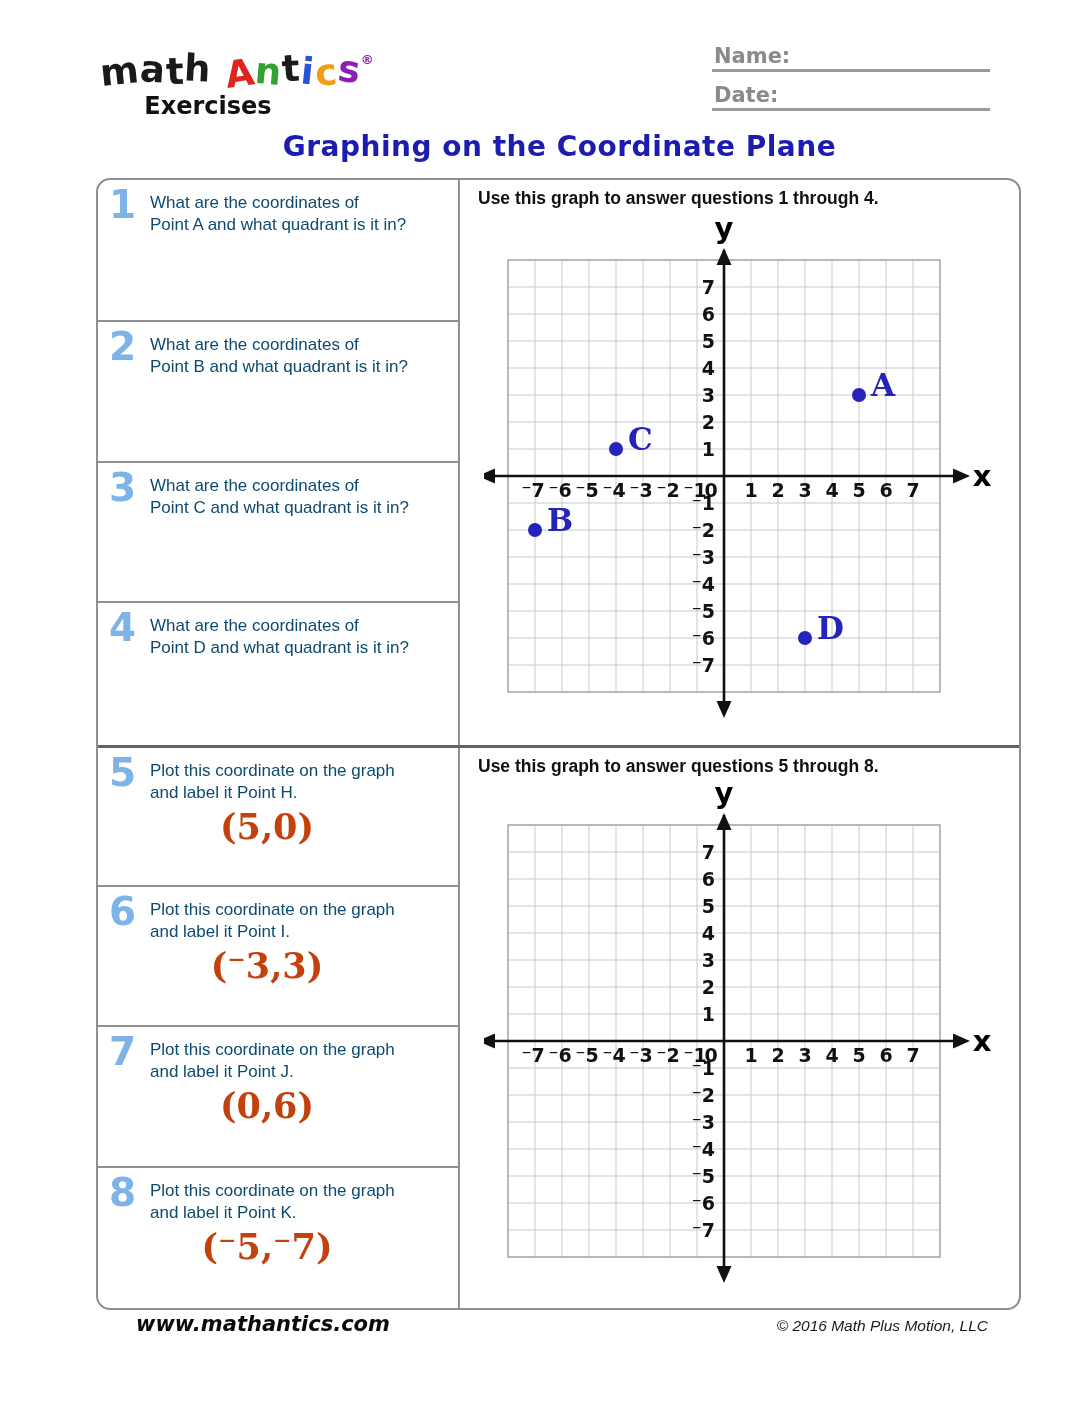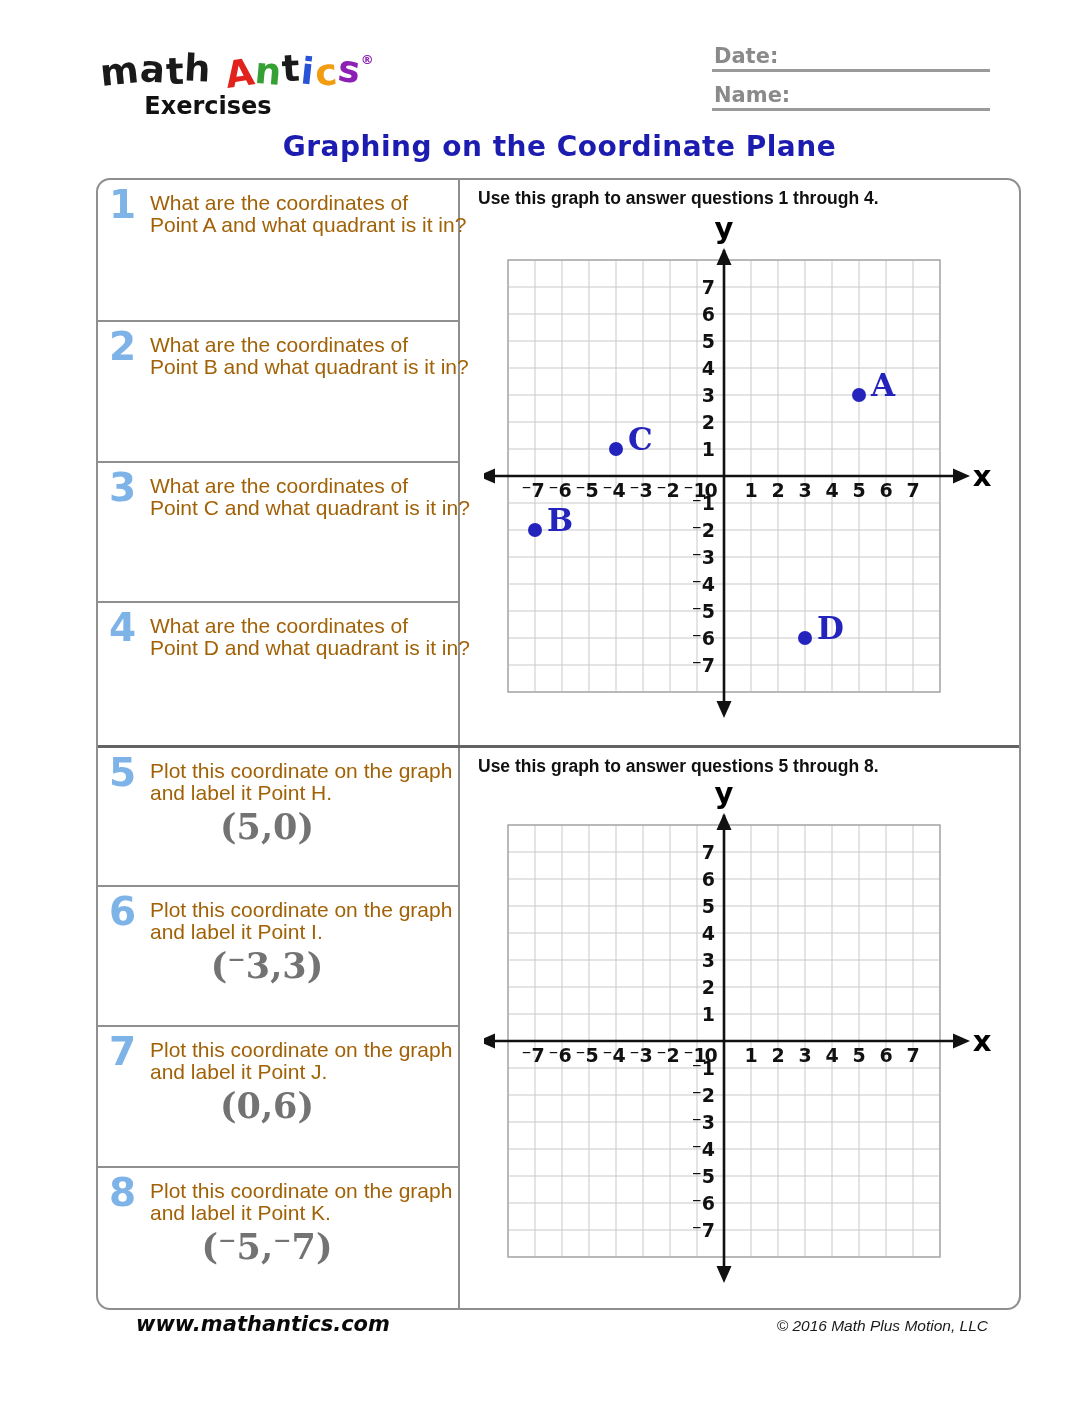--- a/index.html
+++ b/index.html
@@ -36,24 +36,24 @@
   
   .sheet { position:absolute; left:96px; top:178px; width:925px; height:1132px;
     border:2px solid #8f8f8f; border-radius:14px; }
   .vdiv { position:absolute; left:360px; top:0; width:2px; height:100%; background:#8f8f8f; }
   .hdiv { position:absolute; left:0; top:565px; width:100%; height:3px; background:#636363; }
 
   .qcell { position:absolute; left:0; width:360px; }
   .qcell.bline { border-bottom:2px solid #8f8f8f; }
   .qnum { position:absolute; left:11px; top:2px; font-family:"DejaVu Sans",sans-serif;
     font-weight:bold; font-size:39px; color:#7eb3e8; }
-  .qtext { position:absolute; left:52px; top:12px; font-size:21px; line-height:22px; color:#a16207; }
+  .qtext { position:absolute; left:52px; top:12px; font-size:17px; line-height:22px; color:#0c4a6e; }
   .qtext div { white-space:nowrap; }
   .qcoord { position:absolute; left:0; top:58px; width:338px; text-align:center;
-    font-family:"DejaVu Serif","Liberation Serif",serif; font-weight:bold; font-size:35px; color:#737373; }
+    font-family:"DejaVu Serif","Liberation Serif",serif; font-weight:bold; font-size:35px; color:#c2410c; }
 
   .gcell { position:absolute; left:362px; width:559px; }
   .ginstr { position:absolute; left:18px; top:8px; font-size:17.5px; font-weight:600; color:#111; }
   .graph-svg { position:absolute; left:24px; }
 
   
   .gridline { stroke:#c9c9c9; stroke-width:1; }
   .gridborder { stroke:#ababab; stroke-width:1.5; fill:none; }
   .axis { stroke:#111; stroke-width:2.6; }
   .arrow { fill:#111; }
@@ -67,24 +67,24 @@
   .footer-copy { position:absolute; right:100px; top:1317px; font-style:italic; font-size:15.5px; color:#1a1a1a; }
 </style>
 </head>
 <body>
 
 <div class="logo-wordmark"><span class="logo-letter" style="color: rgb(26, 26, 26);">m</span><span class="logo-letter" style="color: rgb(26, 26, 26);">a</span><span class="logo-letter" style="color: rgb(26, 26, 26);">t</span><span class="logo-letter" style="color: rgb(26, 26, 26);">h</span><span class="logo-letter" style="color: rgb(26, 26, 26);"> </span><span class="logo-letter" style="color: rgb(224, 35, 29);">A</span><span class="logo-letter" style="color: rgb(53, 161, 53);">n</span><span class="logo-letter" style="color: rgb(26, 26, 26);">t</span><span class="logo-letter" style="color: rgb(41, 83, 214);">i</span><span class="logo-letter" style="color: rgb(242, 156, 18);">c</span><span class="logo-letter" style="color: rgb(140, 31, 180);">s</span><span class="logo-reg" style="color: rgb(140, 31, 180);">®</span></div>
 <div class="logo-subtitle">Exercises</div>
 
 <div class="namedate">
   <div class="nd-row">
+    <span class="nd-label">Name:</span>
+  </div>
+  <div class="nd-row">
     <span class="nd-label">Date:</span>
-  </div>
-  <div class="nd-row">
-    <span class="nd-label">Name:</span>
   </div>
 </div>
 
 <div class="page-title" style="color: rgb(28, 28, 176); padding-left: 31px;">Graphing on the Coordinate Plane</div>
 
 <div class="sheet">
   <div class="vdiv"></div>
   <div class="hdiv"></div>
 
   <div class="qcell bline" style="top:0; height:142px;">

